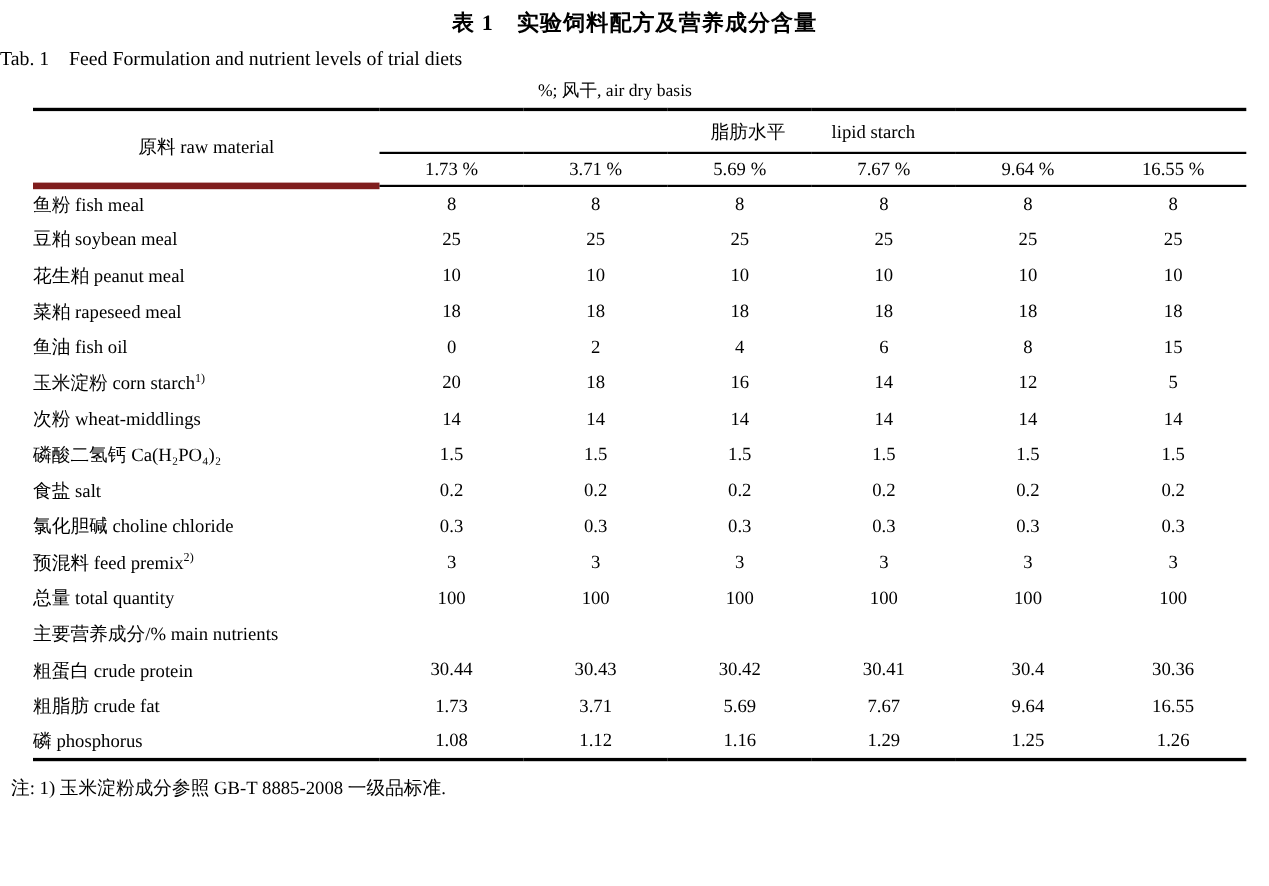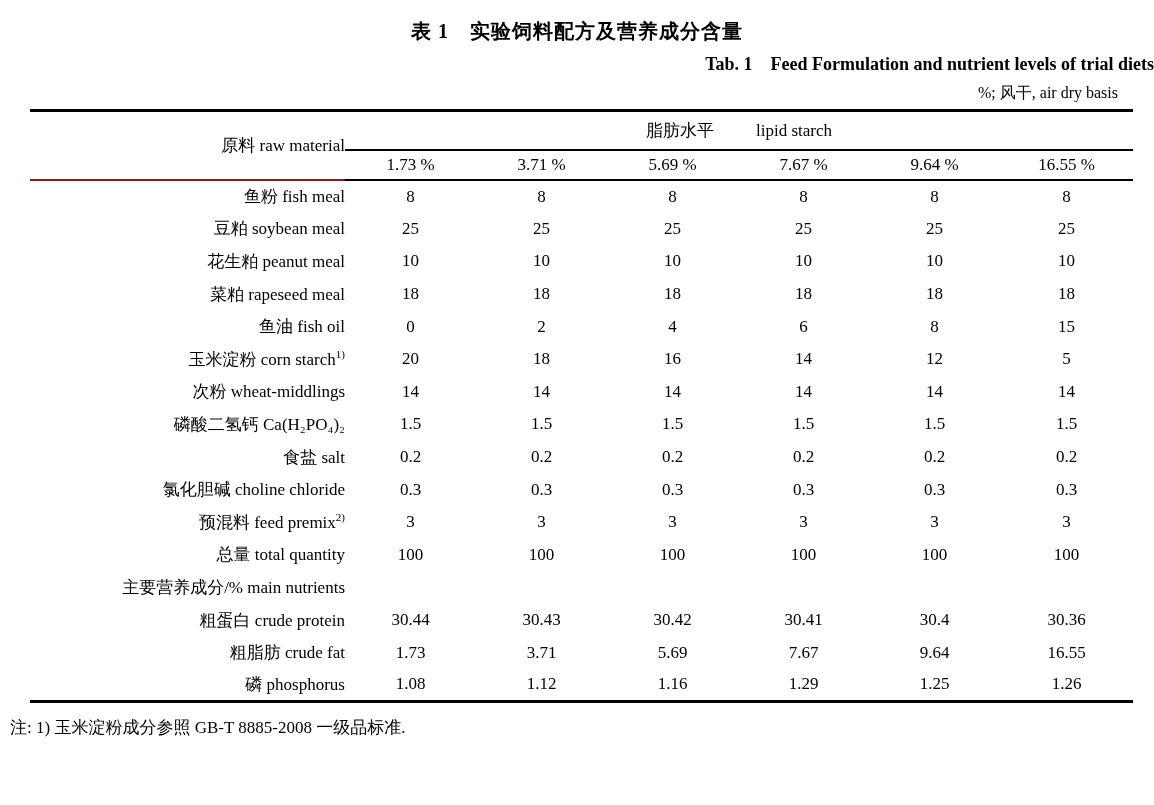--- a/index.html
+++ b/index.html
@@ -4,41 +4,41 @@
 <style>
   html,body{margin:0;padding:0;}
   body{
     width:1154px;height:805px;background:#ffffff;color:#000000;
     font-family:"Liberation Serif","DejaVu Serif",serif;
     -webkit-font-smoothing:antialiased;overflow:hidden;
   }
   .page{position:relative;width:1154px;height:805px;}
   .title-cn{
     text-align:center;font-weight:bold;font-size:20px;
-    padding-top:18px;letter-spacing:1px;
+    padding-top:7px;letter-spacing:1px;
   }
   .title-en{
-    text-align:right;font-weight:bold;font-size:18px;margin-top:7px;padding-left:15px;
+    text-align:left;font-weight:normal;font-size:18px;margin-top:7px;
   }
   .unit-note{
-    text-align:right;font-size:16px;padding-right:36px;margin-top:7px;
+    text-align:center;font-size:16px;padding-right:36px;margin-top:7px;
   }
   table.feed{
     border-collapse:collapse;table-layout:fixed;
     width:1103px;margin:5px 0 0 30px;
     border-top:3px solid #000;border-bottom:3px solid #000;
   }
   table.feed th{font-weight:normal;font-size:17px;padding:0;}
   table.feed td{font-size:17px;padding:0;}
-  th.rowhead{border-bottom:2px solid #7f1d1d;text-align:right;}
+  th.rowhead{border-bottom:6px solid #7f1d1d;text-align:center;}
   th.spanhead{border-bottom:2px solid #000;text-align:center;height:37px;vertical-align:middle;}
   .span-en{margin-left:42px;}
   tr.hdr2 th{height:28px;border-bottom:2px solid #000;text-align:center;vertical-align:middle;}
   tbody tr{height:32.6px;}
-  td.lbl{text-align:right;padding-left:52px;white-space:nowrap;}
+  td.lbl{text-align:left;padding-left:52px;white-space:nowrap;}
   td.c{text-align:center;}
   .fnref{font-size:11px;vertical-align:super;line-height:0;}
   .fns{margin:9px 10px 0 10px;font-size:17px;line-height:32px;}
   .fn{margin:0;}
 </style>
 </head>
 <body>
 
 <div class="page">
 

